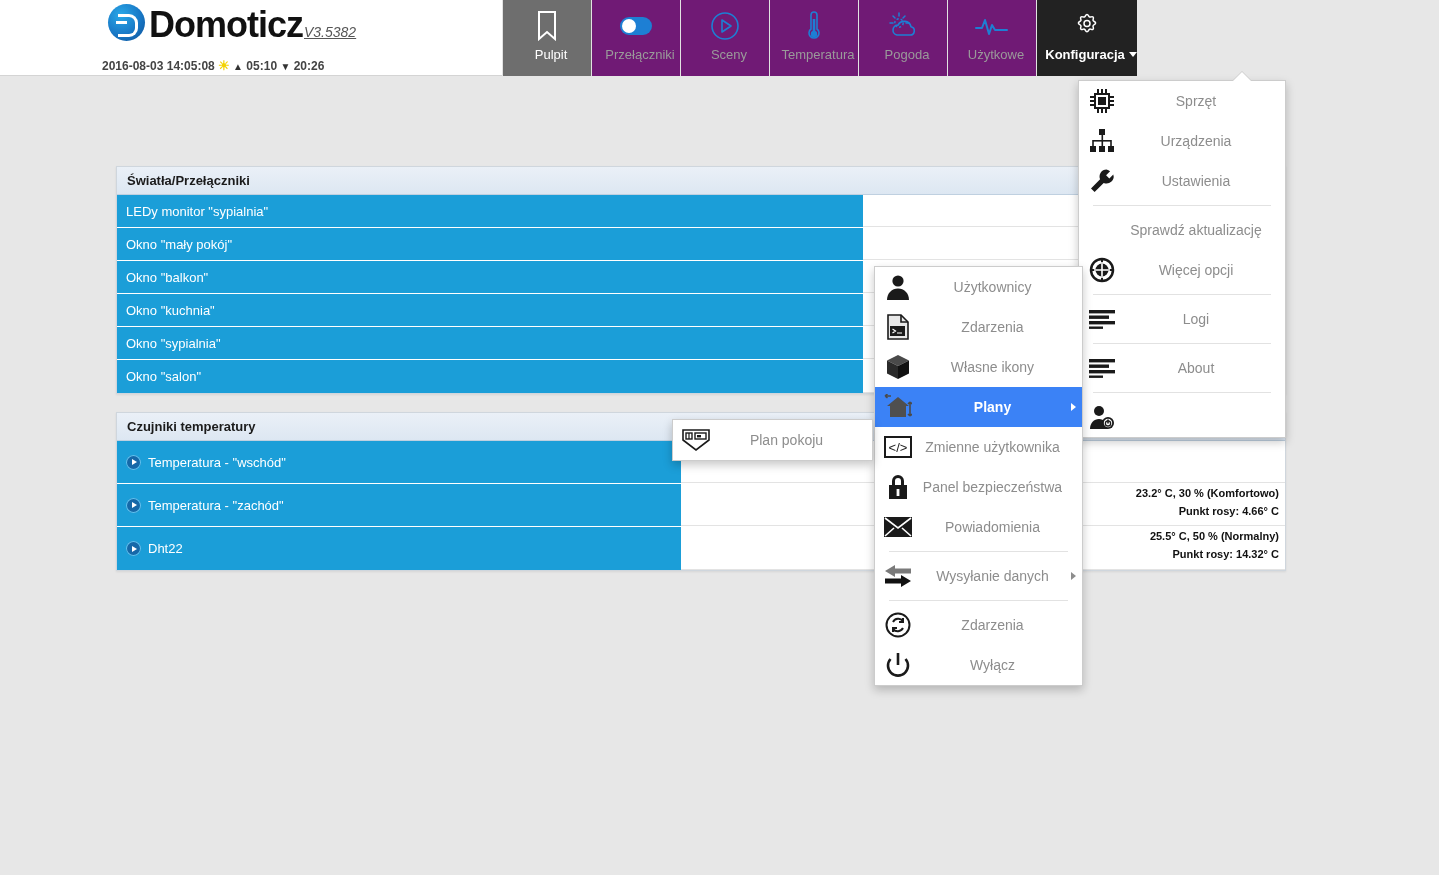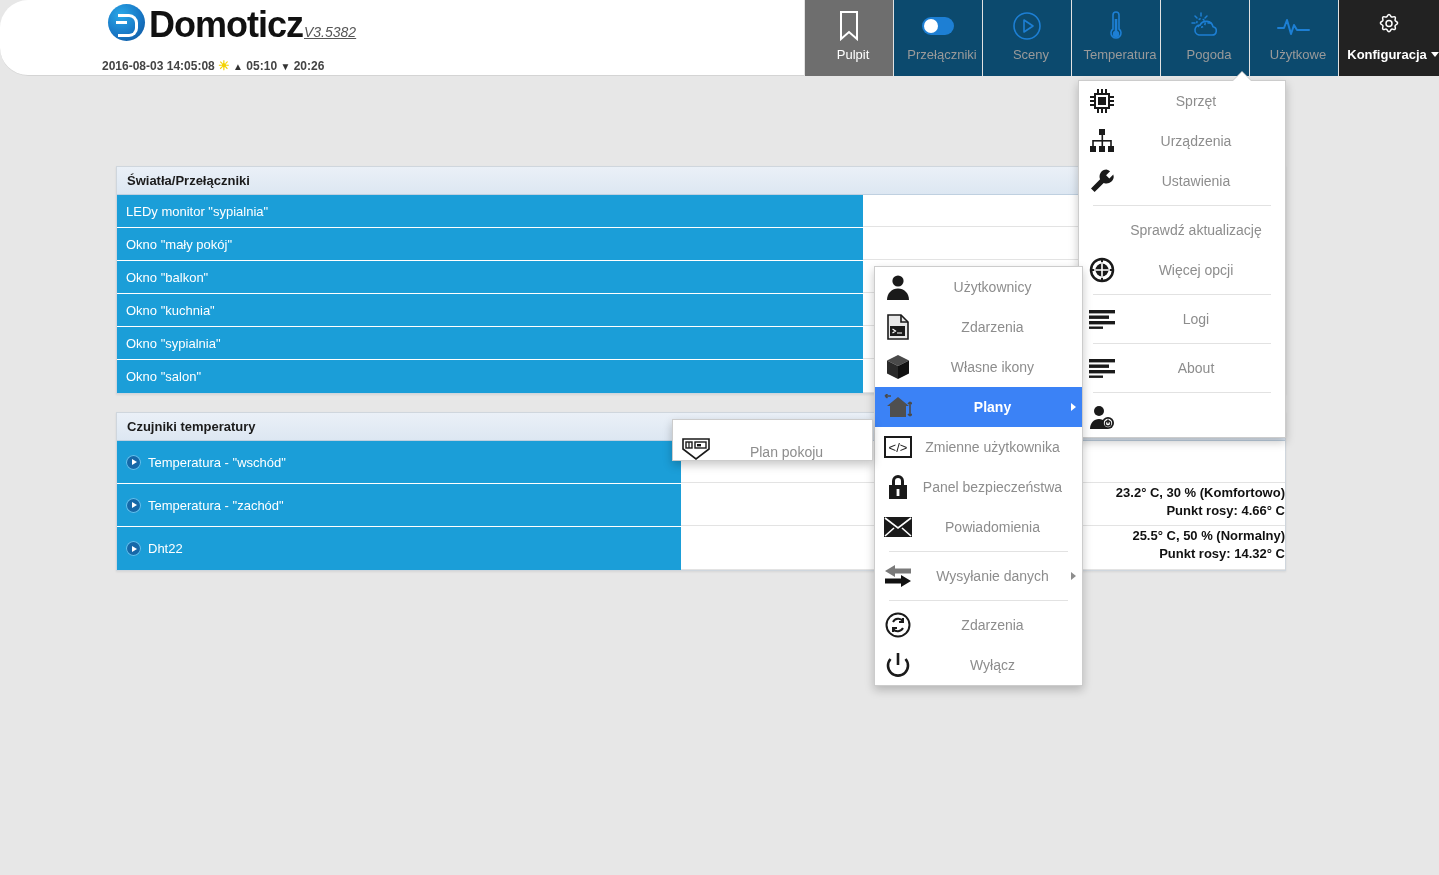--- a/index.html
+++ b/index.html
@@ -7,24 +7,23 @@
     margin: 0; padding: 0;
     width: 1439px; height: 875px;
     background: #e7e7e7;
     font-family: "Liberation Sans", sans-serif;
     overflow: hidden;
   }
 
   
   .topbar {
     position: absolute; top: 0; left: 0;
-    width: 1439px; height: 76px;
+    width: 1137px; height: 76px;
     background: #ffffff;
     border-bottom: 1px solid #d4d4d4;
-    border-radius: 28px;
   }
   .brand {
     position: absolute; left: 108px; top: 4px;
     display: flex; align-items: flex-end;
   }
   .logo-mark {
     width: 37px; height: 37px; border-radius: 50%;
     background: radial-gradient(circle at 35% 30%, #2aa8e8 0%, #1878c6 55%, #0d4f95 100%);
     position: relative; margin-right: 4px; margin-bottom: 2px;
   }
@@ -59,21 +58,21 @@
   .nav {
     position: absolute; right: 0; top: 0;
     height: 76px; display: flex;
   }
   .nav-item {
     width: 89px; height: 76px;
     border-left: 1px solid #e2e2e2;
     display: flex; flex-direction: column;
     align-items: center; justify-content: flex-start;
     padding-top: 9px;
-    background: #0c4a6e; cursor: pointer;
+    background: #701a75; cursor: pointer;
     position: relative;
   }
   .nav-item .nav-label {
     font-size: 13px; color: #9a9a9a; margin-top: 4px; margin-left: 8px;
   }
   .nav-item .nav-icon {
     height: 34px; display: flex; align-items: center; justify-content: center;
   }
   .nav-item.active-grey { background: #6e6e6e; }
   .nav-item.active-grey .nav-label { color: #ffffff; }
@@ -126,22 +125,22 @@
     box-shadow: inset 0 0 0 1px #5fc3f0;
   }
   .play-ico::after {
     content: ""; width: 0; height: 0;
     border-left: 5px solid #ffffff;
     border-top: 3.5px solid transparent;
     border-bottom: 3.5px solid transparent;
     margin-left: 2px;
   }
   .reading {
-    flex: 1; text-align: right; 
-    font-size: 13px; font-weight: bold; color: #111;
+    flex: 1; text-align: right; padding-right: 6px;
+    font-size: 11px; font-weight: bold; color: #111;
     line-height: 18px;
   }
   .reading .l2 { display: block; }
 
   
   .menu {
     position: absolute;
     background: #ffffff;
     border: 1px solid #cccccc;
     box-shadow: 0 4px 9px rgba(0,0,0,.22);
@@ -175,21 +174,21 @@
   #menu-config .menu-item { height: 40px; }
   #menu-config .caret-up {
     position: absolute; top: -9px; right: 34px;
     width: 0; height: 0;
     border-left: 9px solid transparent; border-right: 9px solid transparent;
     border-bottom: 9px solid #ffffff;
     filter: drop-shadow(0 -1px 0 #cccccc);
   }
   #menu-more { left: 874px; top: 266px; width: 209px; }
   #menu-plany { left: 672px; top: 419px; width: 201px; }
-  #menu-plany .menu-item { height: 40px; align-items: flex-end; }
+  #menu-plany .menu-item { height: 40px; }
 
   svg { display: block; }
 </style>
 </head>
 <body>
 
 <div class="topbar">
 
   <div class="brand">
     <div class="logo-mark"></div>

